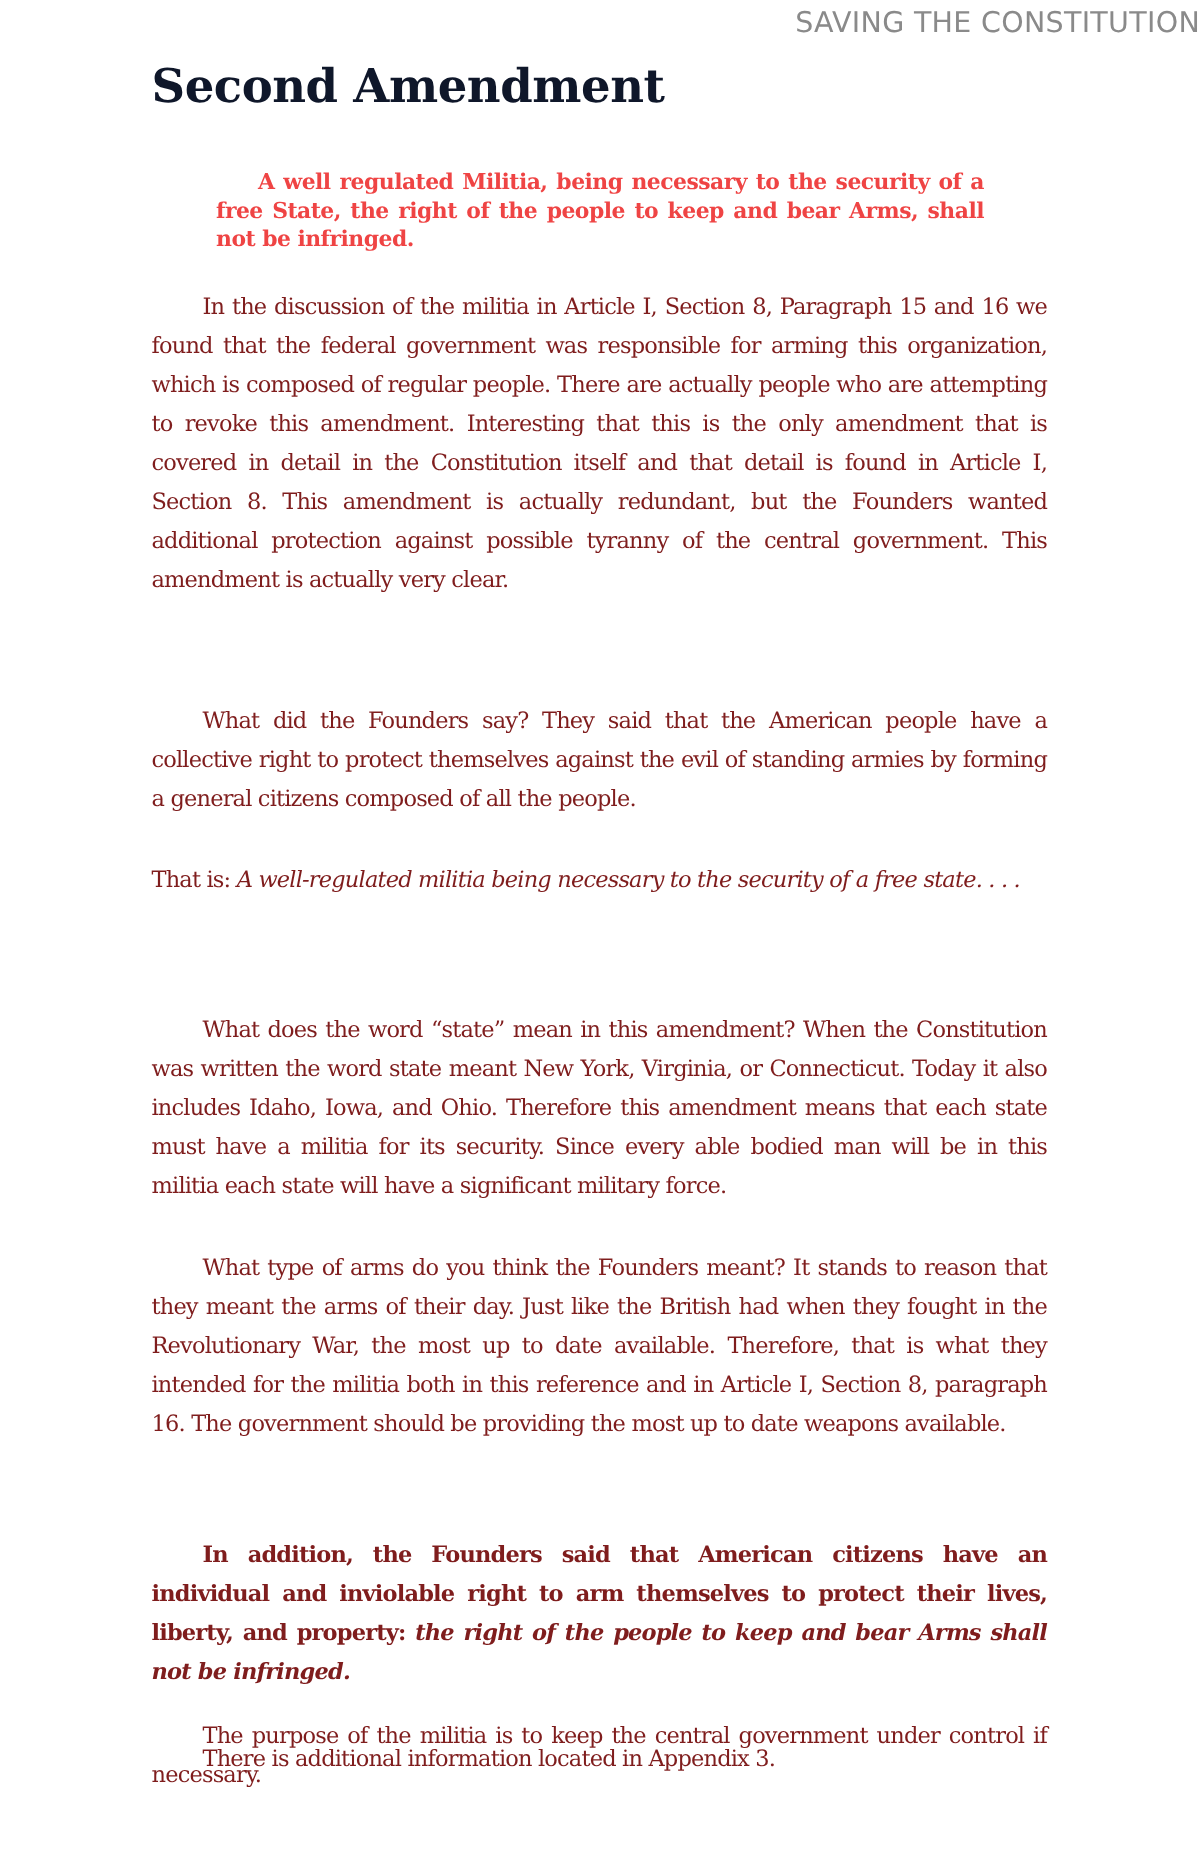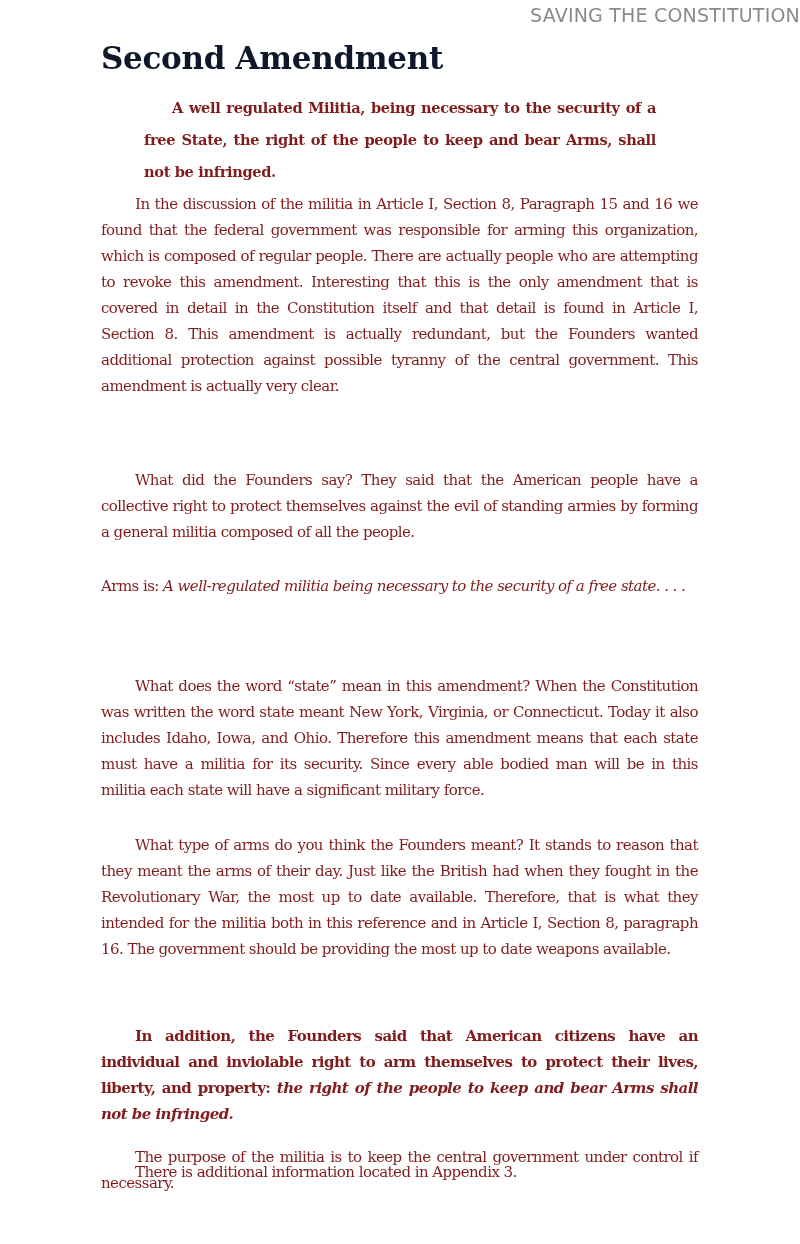--- a/index.html
+++ b/index.html
@@ -32,30 +32,30 @@
     left: 101px;
     margin: 0;
     font-family: "DejaVu Serif", serif;
     font-weight: bold;
     font-size: 31px;
     color: #0f172a;
     letter-spacing: -0.3px;
   }
   .amendment-quote {
     position: absolute;
-    top: 92px;
+    top: 112px;
     left: 144px;
     width: 512px;
     font-family: "DejaVu Serif", serif;
     font-weight: bold;
     font-size: 14.6px;
-    line-height: 32px;
+    line-height: 19px;
     text-align: justify;
     text-indent: 28px;
-    color: #7f1d1d;
+    color: #ef4444;
     letter-spacing: -0.35px;
   }
   .body-text {
     position: absolute;
     left: 101px;
     width: 597px;
     font-family: "DejaVu Serif", serif;
     font-size: 15px;
     line-height: 26px;
     text-align: justify;
@@ -89,25 +89,25 @@
 
 <h1 class="page-title">Second Amendment</h1>
 
 <div class="amendment-quote">A well regulated Militia, being necessary to the security of a free State, the right of the people to keep and bear Arms, shall not be infringed.</div>
 
 <div class="body-text" id="p1">
   <p>In the discussion of the militia in Article I, Section 8, Paragraph 15 and 16 we found that the federal government was responsible for arming this organization, which is composed of regular people.  There are actually people who are attempting to revoke this amendment.  Interesting that this is the only amendment that is covered in detail in the Constitution itself and that detail is found in Article I, Section 8.  This amendment is actually redundant,  but the Founders wanted additional protection against possible tyranny of the central government.  This amendment is actually very clear.</p>
 </div>
 
 <div class="body-text" id="p2">
-  <p>What did the Founders say?  They said that the American people have a collective right to protect themselves against the evil of standing armies by forming a general militia composed of all the people.</p>
+  <p>What did the Founders say?  They said that the American people have a collective right to protect themselves against the evil of standing armies by forming a general citizens composed of all the people.</p>
 </div>
 
 <div class="body-text" id="p2b">
-  <p class="no-indent"><span>Arms is:  </span><em>A well-regulated militia being necessary to the security of a free state. . . .</em></p>
+  <p class="no-indent"><span>That is:  </span><em>A well-regulated militia being necessary to the security of a free state. . . .</em></p>
 </div>
 
 <div class="body-text" id="p3">
   <p>What does the word “state” mean in this amendment?  When the Constitution was written the word state meant New York, Virginia, or Connecticut.  Today it also includes Idaho, Iowa, and Ohio.  Therefore this amendment means that each state must have a militia for its security.  Since every able bodied man will be in this militia each state will have a significant military force.</p>
 </div>
 
 <div class="body-text" id="p4">
   <p>What type of arms do you think the Founders meant?  It stands to reason that they meant the arms of their day.  Just like the British had when they fought in the Revolutionary War, the most up to date available.  Therefore, that is what they intended for  the militia both in this reference and in Article I, Section 8, paragraph 16.  The government should be providing the most up to date weapons available.</p>
 </div>
 

